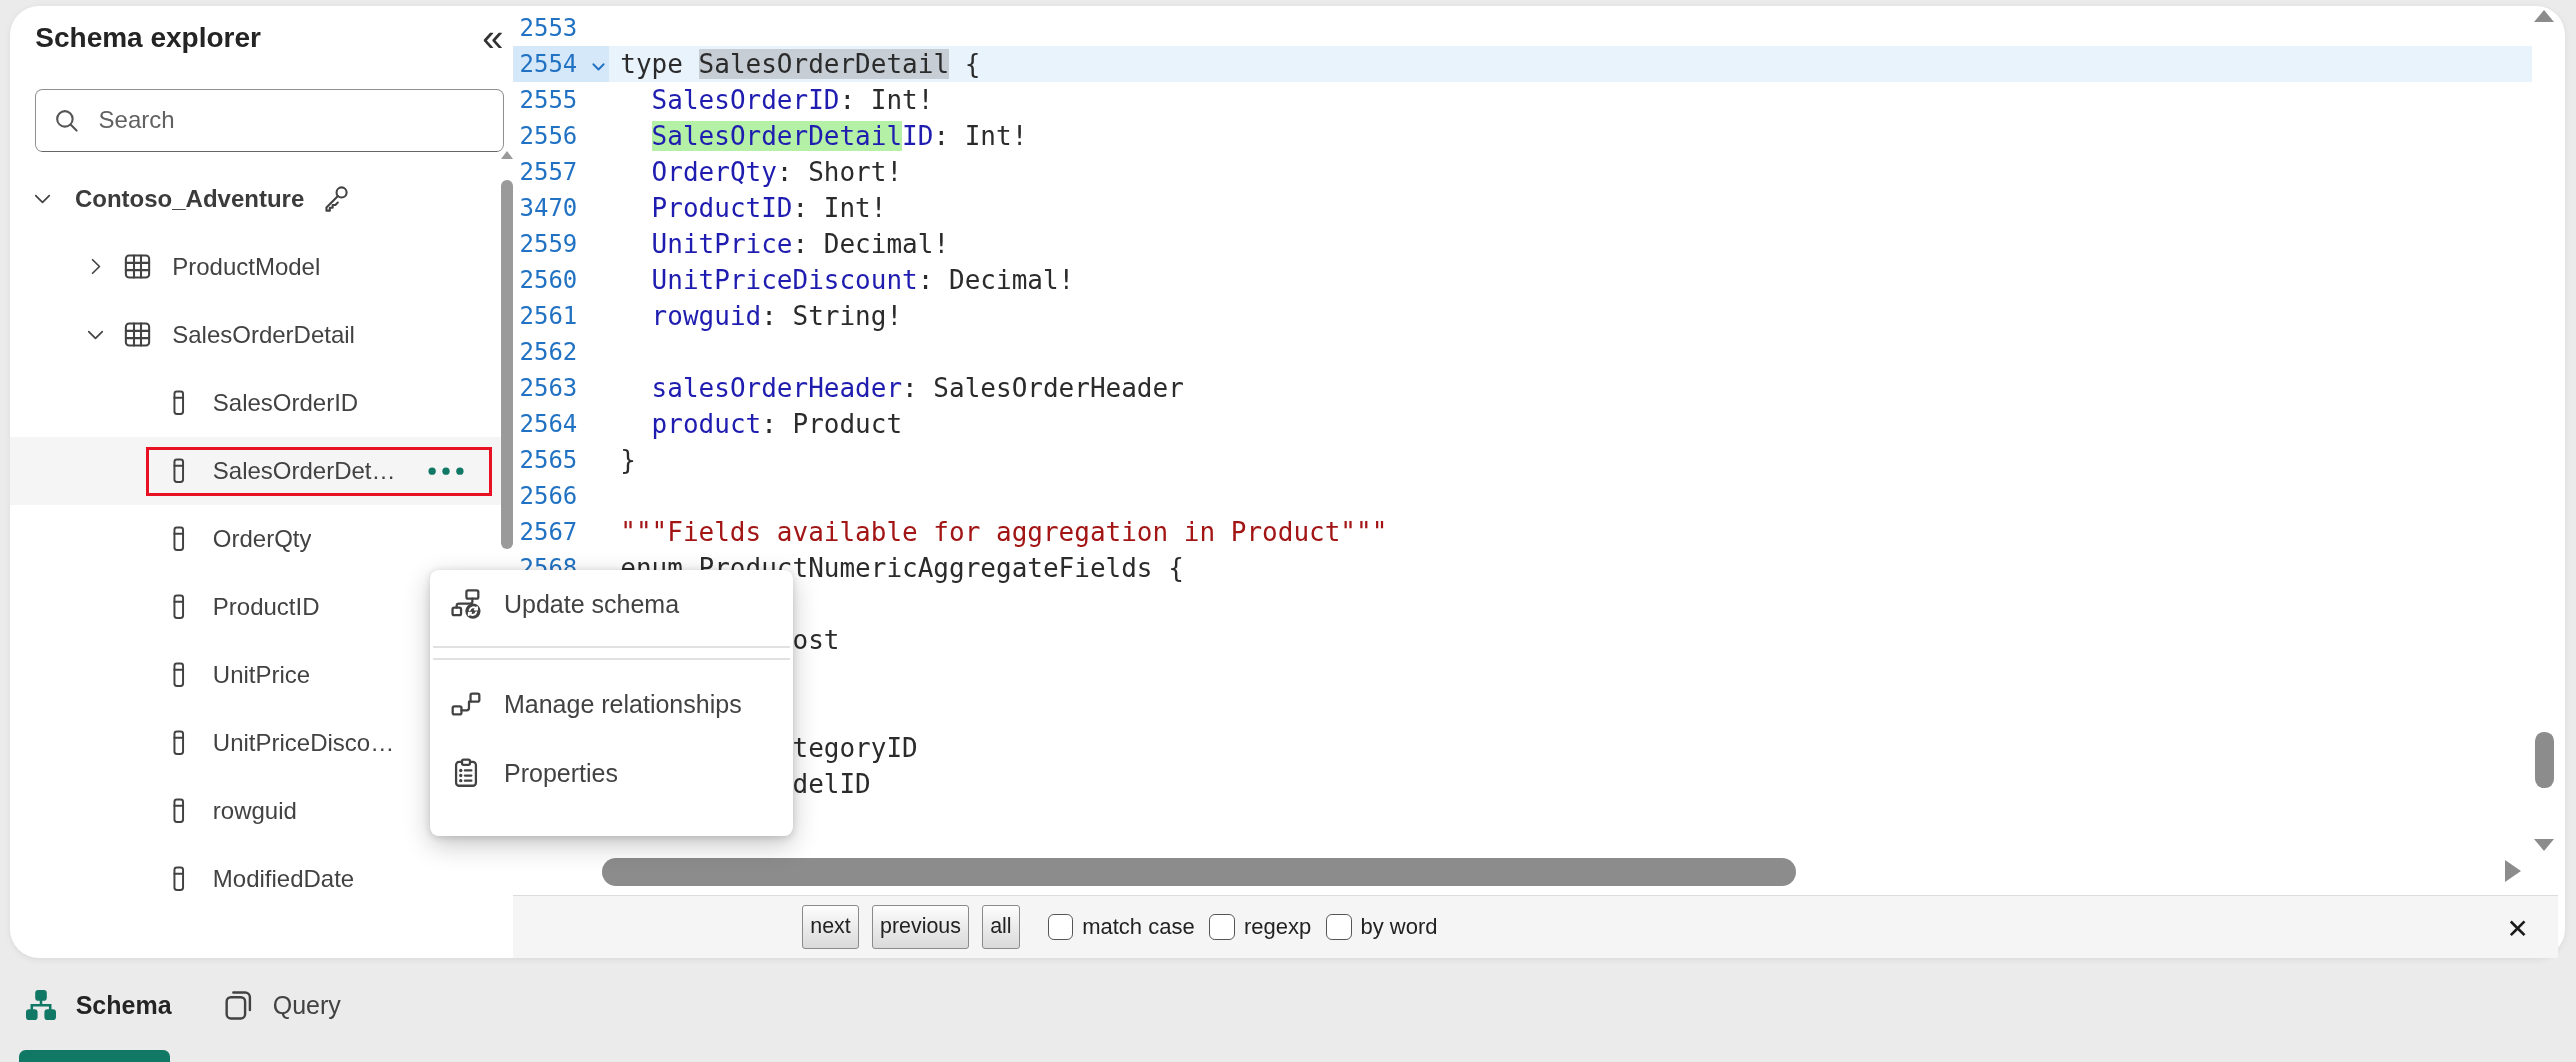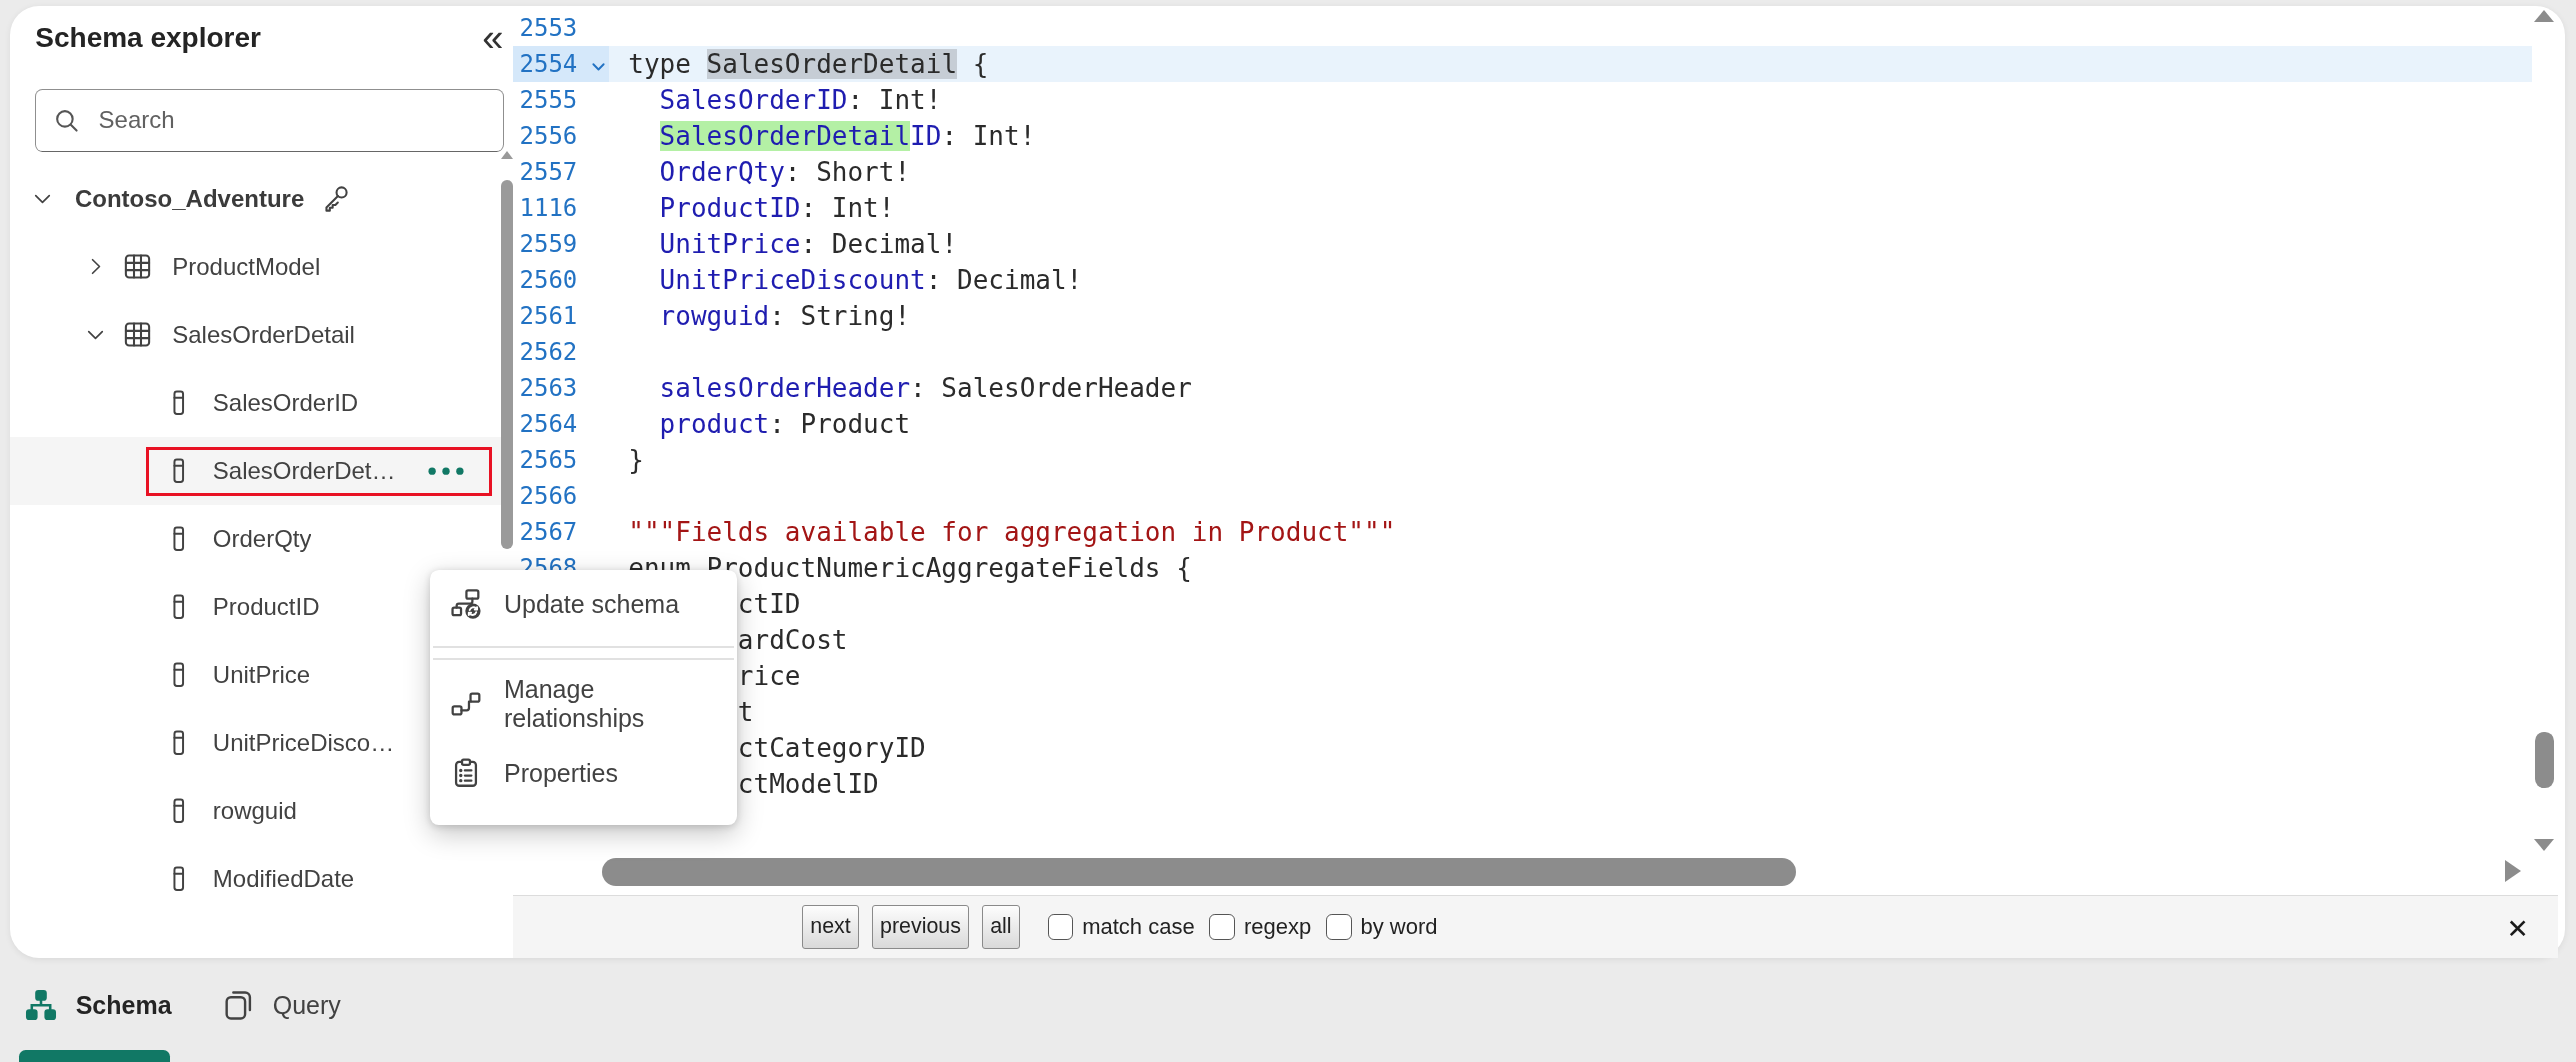--- a/index.html
+++ b/index.html
@@ -46,21 +46,21 @@
   .sb-scroll .thumb{position:absolute;left:0.7px;top:29.5px;width:11.8px;height:369px;background:#9a9a9a;border-radius:6.6px;}
   
   .editor{
     position:absolute;left:503px;top:0;width:2019px;height:847px;overflow:hidden;
     font-family:"DejaVu Sans Mono",monospace;font-size:26px;padding-top:4.4px;box-sizing:border-box;
   }
   .cm-line{display:flex;height:36px;align-items:center;}
   .cm-gutter{width:96px;flex:none;position:relative;box-sizing:border-box;text-align:right;padding-right:32px;
     color:#2272c3;font-size:24px;line-height:36px;}
   .cm-fold{position:absolute;right:1.5px;top:10.3px;color:#2272c3;}
-  .cm-code{white-space:pre;padding-left:19px;color:#2b2b2b;line-height:36px;}
+  .cm-code{white-space:pre;padding-left:11px;color:#2b2b2b;line-height:36px;}
   .cm-line.active{background:#e9f3fc;}
   .cm-line.active .cm-gutter{background:#d5e8fa;}
   .tok-f{color:#1f1db0;}
   .tok-s{color:#a31515;}
   .hl-sel{background:#c6cdd5;}
   .hl-match{background:#b4f0a5;}
   
   .vscroll{position:absolute;left:2523px;top:4.4px;width:22px;height:841px;}
   .vscroll .arr-up{width:0;height:0;border-left:10.3px solid transparent;border-right:10.3px solid transparent;border-bottom:12.5px solid #8c8c8c;margin:0 auto;}
   .vscroll .thumb{position:absolute;left:1.5px;top:722px;width:19px;height:56px;background:#8c8c8c;border-radius:8.9px;}
@@ -77,22 +77,22 @@
   .findbar button.fb-btn{
     font-family:"Liberation Sans",sans-serif;font-size:21.4px;color:#222;
     border:1.5px solid #8a8a8a;border-radius:3px;background:linear-gradient(#fdfdfd,#d9d9d9);
     height:44px;padding:0 7px;margin-right:13.3px;cursor:pointer;
   }
   .fb-opt{display:flex;align-items:center;margin-left:14.8px;}
   .fb-cb{width:23.6px;height:23.6px;border:1.5px solid #555;border-radius:5.9px;background:#fff;margin-right:8.9px;flex:none;cursor:pointer;}
   .fb-close{position:absolute;right:23.6px;top:16px;font-size:26.6px;color:#1a1a1a;background:none;border:none;cursor:pointer;font-family:"DejaVu Sans",sans-serif;}
   
   .menu{
-    position:absolute;left:420px;top:564px;width:307px;z-index:30;
-    background:#fff;border-radius:8.9px;padding-bottom:17px;
+    position:absolute;left:420px;top:564px;width:363px;z-index:30;
+    background:#fff;border-radius:8.9px;padding-bottom:28px;
     box-shadow:0 8.9px 26.6px rgba(0,0,0,.22),0 1.5px 7.4px rgba(0,0,0,.14);
   }
   .menu-item{height:69px;display:flex;align-items:center;gap:20.7px;padding-left:19px;font-size:25px;color:#424242;cursor:pointer;border-radius:5.9px;}
   .menu-sep{height:1.5px;background:#e1e1e1;margin:7.4px 3px 10.3px;}
   
   .tabbar{position:absolute;left:0;top:958px;width:100%;height:104px;}
   .tab{position:absolute;top:0;height:94px;display:flex;align-items:center;gap:17.7px;cursor:pointer;}
   .tab .t-label{font-size:25px;color:#424242;}
   .tab.active .t-label{font-weight:700;color:#242424;}
   .tab-underline{position:absolute;left:18.5px;top:92px;width:151px;height:11.8px;background:#117865;border-radius:6.6px 6.6px 0 0;}
@@ -297,21 +297,21 @@
       </div>
       <div class="cm-line">
         <div class="cm-gutter">2556</div>
         <div class="cm-code"><span class="">  </span><span class="tok-f hl-match">SalesOrderDetail</span><span class="tok-f">ID</span><span class="">: Int!</span></div>
       </div>
       <div class="cm-line">
         <div class="cm-gutter">2557</div>
         <div class="cm-code"><span class="">  </span><span class="tok-f">OrderQty</span><span class="">: Short!</span></div>
       </div>
       <div class="cm-line">
-        <div class="cm-gutter">1116</div>
+        <div class="cm-gutter">3470</div>
         <div class="cm-code"><span class="">  </span><span class="tok-f">ProductID</span><span class="">: Int!</span></div>
       </div>
       <div class="cm-line">
         <div class="cm-gutter">2559</div>
         <div class="cm-code"><span class="">  </span><span class="tok-f">UnitPrice</span><span class="">: Decimal!</span></div>
       </div>
       <div class="cm-line">
         <div class="cm-gutter">2560</div>
         <div class="cm-code"><span class="">  </span><span class="tok-f">UnitPriceDiscount</span><span class="">: Decimal!</span></div>
       </div>

